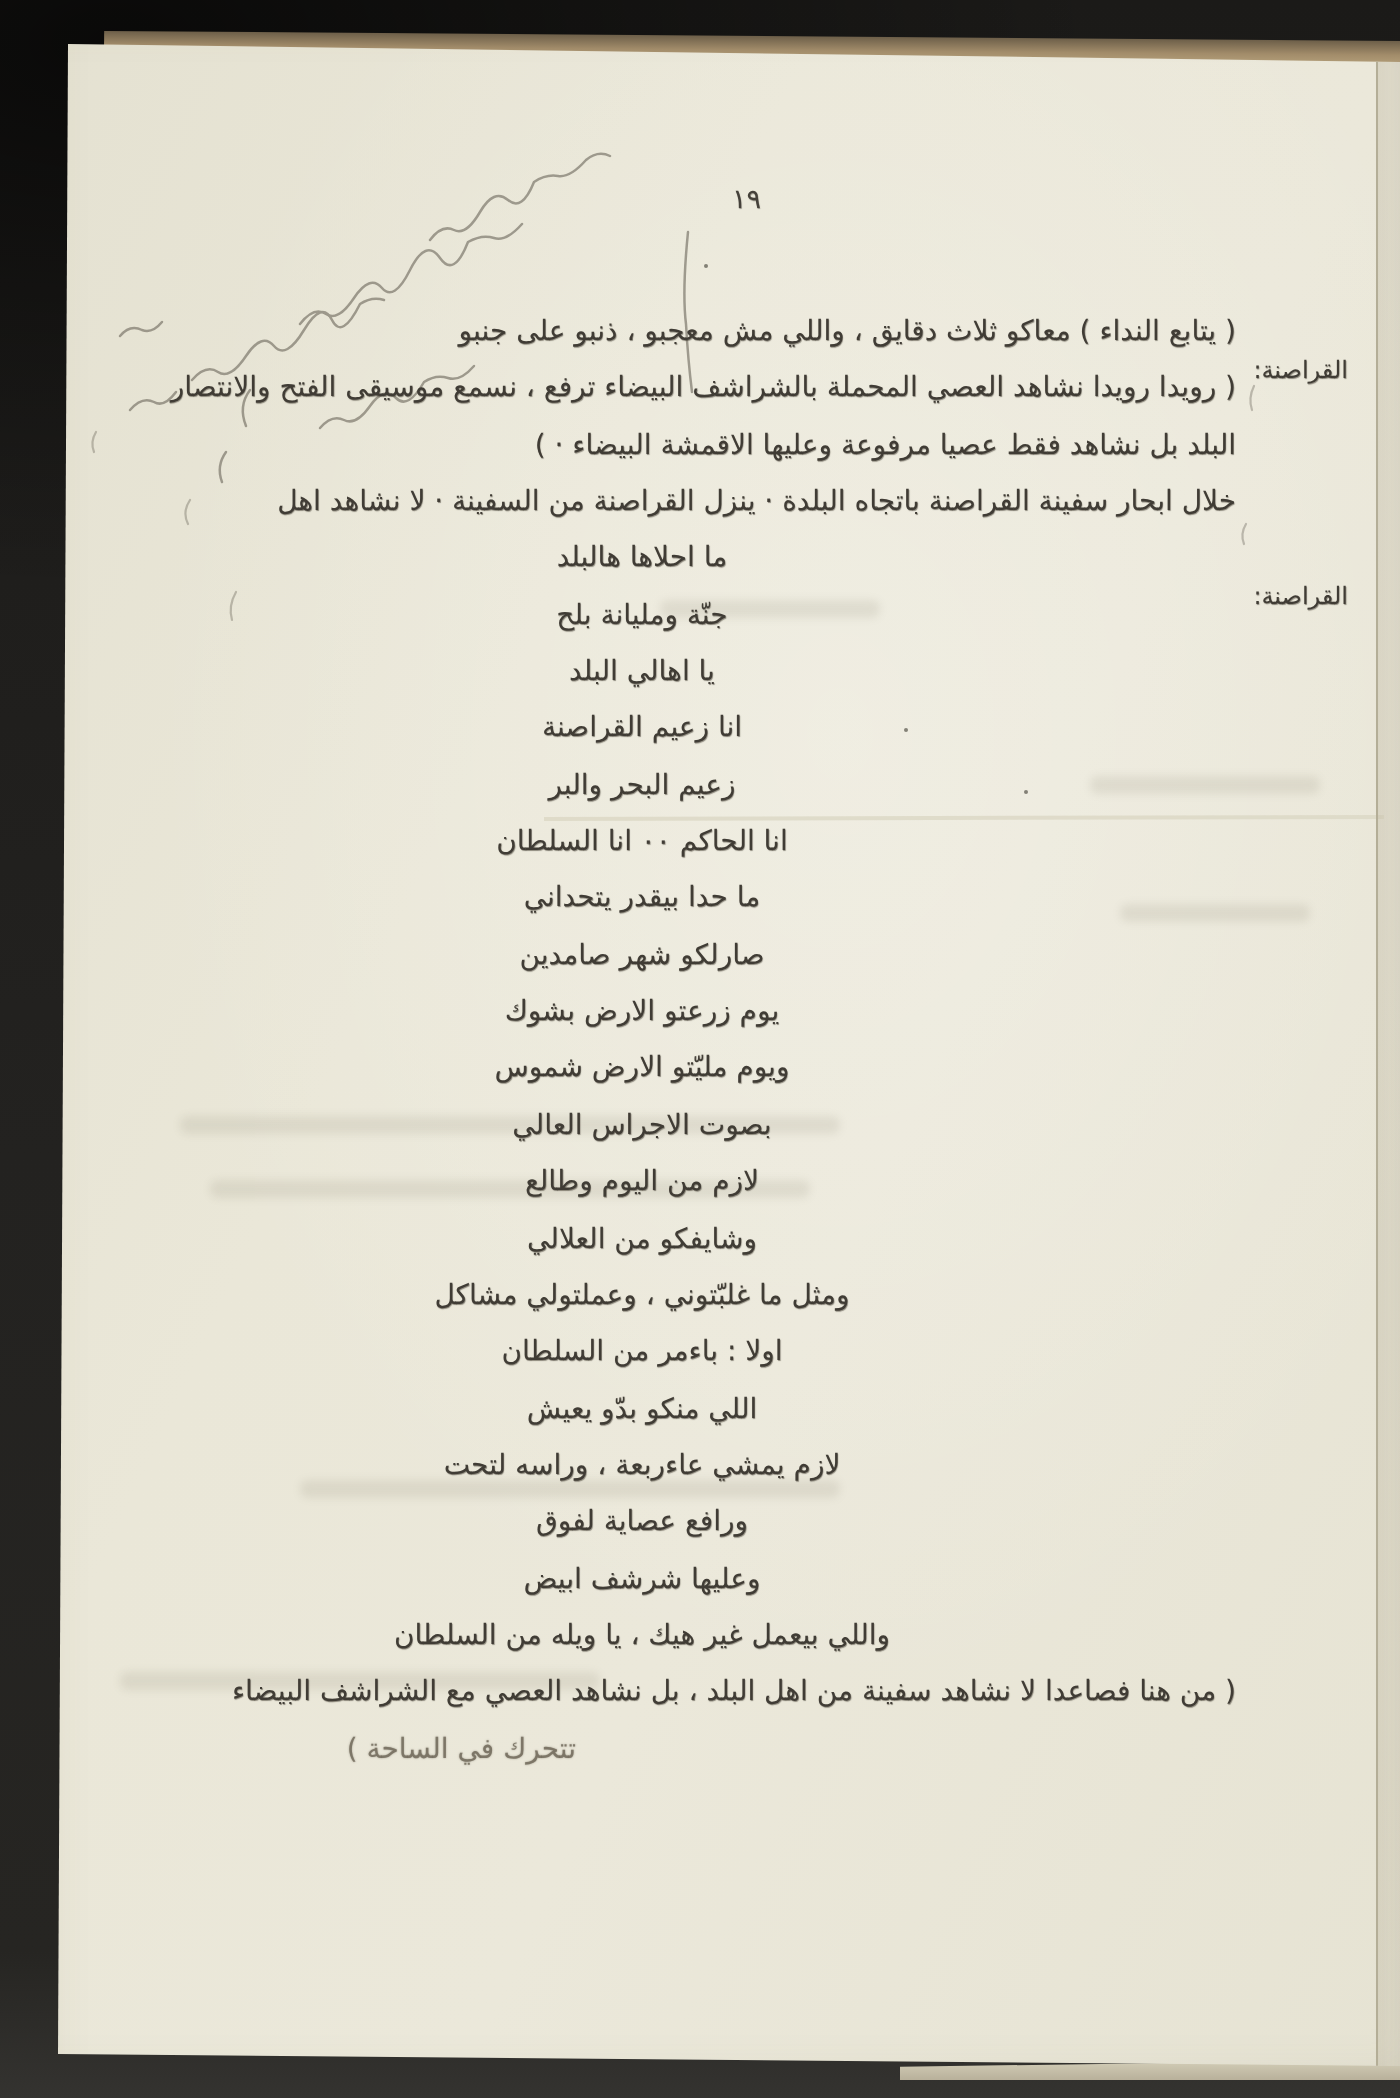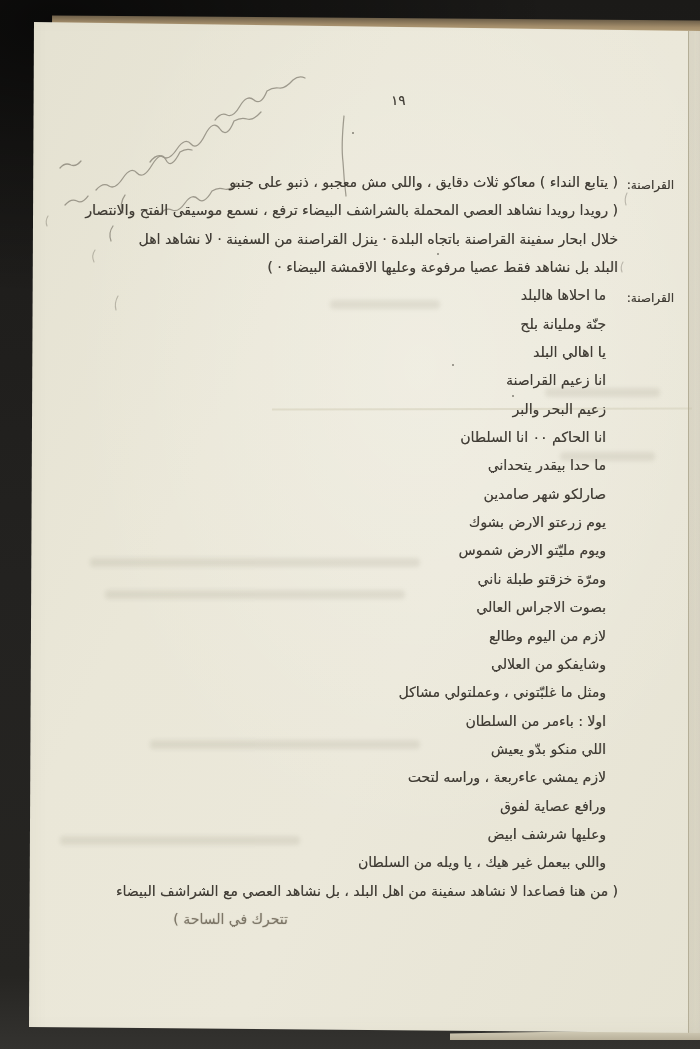--- a/index.html
+++ b/index.html
@@ -39,31 +39,30 @@
   }
   .crease{
     position:absolute;top:30px;bottom:15px;left:688px;width:12px;
     border-left:1px solid #b4ae97;
     background:linear-gradient(90deg,rgba(180,172,148,.30),rgba(225,221,205,.15));
   }
   .page-number{
     position:absolute;top:92px;left:366px;
     font-size:13.5px;color:#45413a;letter-spacing:1px;
     text-shadow:.3px .3px .4px rgba(70,65,55,.5);
-    margin-left:25px;
   }
   
   .text-block{
-    position:absolute;top:168px;right:82px;left:36px;
+    position:absolute;top:152px;right:82px;left:36px;
     direction:rtl;text-align:right;
     color:#403c35;font-size:14px;
     text-shadow:.3px .3px .45px rgba(66,60,50,.55);
   }
   .line{height:28.35px;line-height:28.35px;white-space:nowrap;}
-  .line.verse{padding-right:12px;}
+  .line.verse{padding-right:12px;text-align:center;}
   .line.ending{padding-right:330px;color:rgba(112,105,90,.8);
     text-shadow:0 0 1px rgba(112,105,90,.6);}
   .speaker{
     position:absolute;right:26px;direction:rtl;white-space:nowrap;
     color:#403c35;font-size:12px;line-height:28.35px;height:28.35px;
     text-shadow:.3px .3px .45px rgba(66,60,50,.55);
     margin-top:19px;
   }
   
   .ghost{
@@ -125,33 +124,32 @@
     </svg>
 
     <div id="labels">
         <div class="speaker" style="top: 152px;">القراصنة:</div>
         <div class="speaker" style="top: 265.4px;">القراصنة:</div>
       </div>
 
     <div class="text-block" id="lines">
         <div class="line direction">( يتابع النداء ) معاكو ثلاث دقايق ، واللي مش معجبو ، ذنبو على جنبو</div>
         <div class="line direction">( رويدا رويدا نشاهد العصي المحملة بالشراشف البيضاء ترفع ، نسمع موسيقى الفتح والانتصار</div>
+        <div class="line direction">البلد بل نشاهد فقط عصيا مرفوعة وعليها الاقمشة البيضاء · )</div>
         <div class="line direction">خلال ابحار سفينة القراصنة باتجاه البلدة · ينزل القراصنة من السفينة · لا نشاهد اهل</div>
-        <div class="line direction">البلد بل نشاهد فقط عصيا مرفوعة وعليها الاقمشة البيضاء · )</div>
         <div class="line verse">ما احلاها هالبلد</div>
         <div class="line verse">جنّة ومليانة بلح</div>
         <div class="line verse">يا اهالي البلد</div>
         <div class="line verse">انا زعيم القراصنة</div>
         <div class="line verse">زعيم البحر والبر</div>
         <div class="line verse">انا الحاكم ٠٠ انا السلطان</div>
         <div class="line verse">ما حدا بيقدر يتحداني</div>
         <div class="line verse">صارلكو شهر صامدين</div>
         <div class="line verse">يوم زرعتو الارض بشوك</div>
         <div class="line verse">ويوم مليّتو الارض شموس</div>
-        <div class="line verse">ومرّة خزقتو طبلة ناني</div>
         <div class="line verse">بصوت الاجراس العالي</div>
         <div class="line verse">لازم من اليوم وطالع</div>
         <div class="line verse">وشايفكو من العلالي</div>
         <div class="line verse">ومثل ما غلبّتوني ، وعملتولي مشاكل</div>
         <div class="line verse">اولا : باءمر من السلطان</div>
         <div class="line verse">اللي منكو بدّو يعيش</div>
         <div class="line verse">لازم يمشي عاءربعة ، وراسه لتحت</div>
         <div class="line verse">ورافع عصاية لفوق</div>
         <div class="line verse">وعليها شرشف ابيض</div>
         <div class="line verse">واللي بيعمل غير هيك ، يا ويله من السلطان</div>

